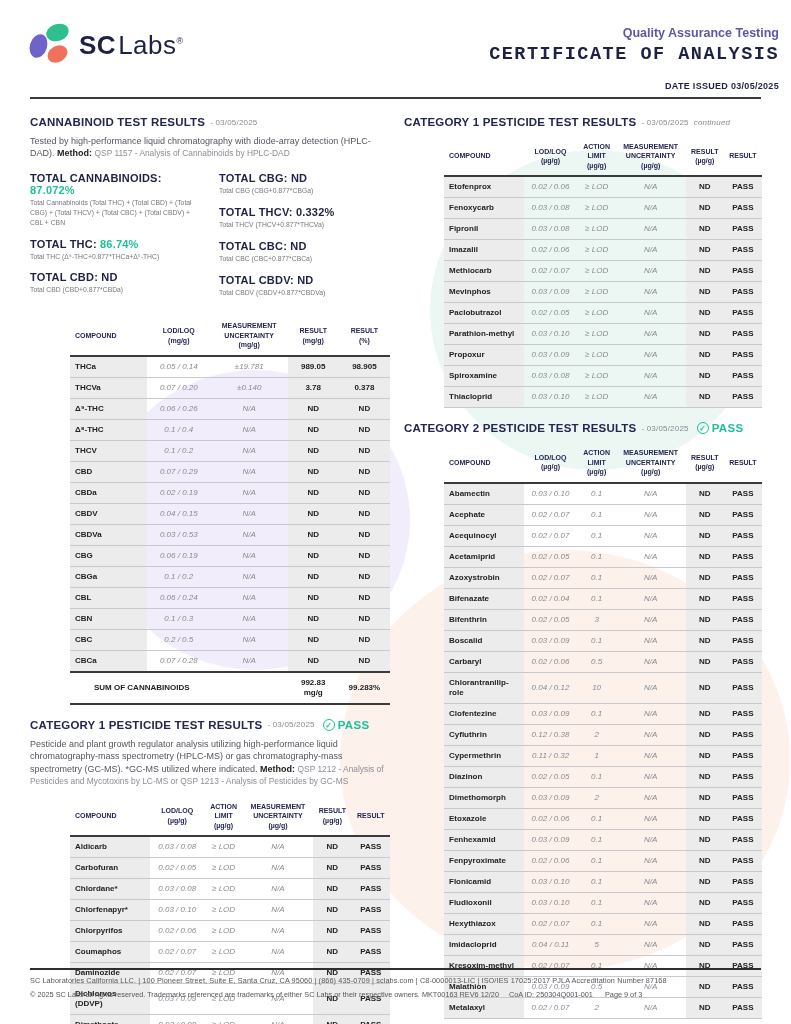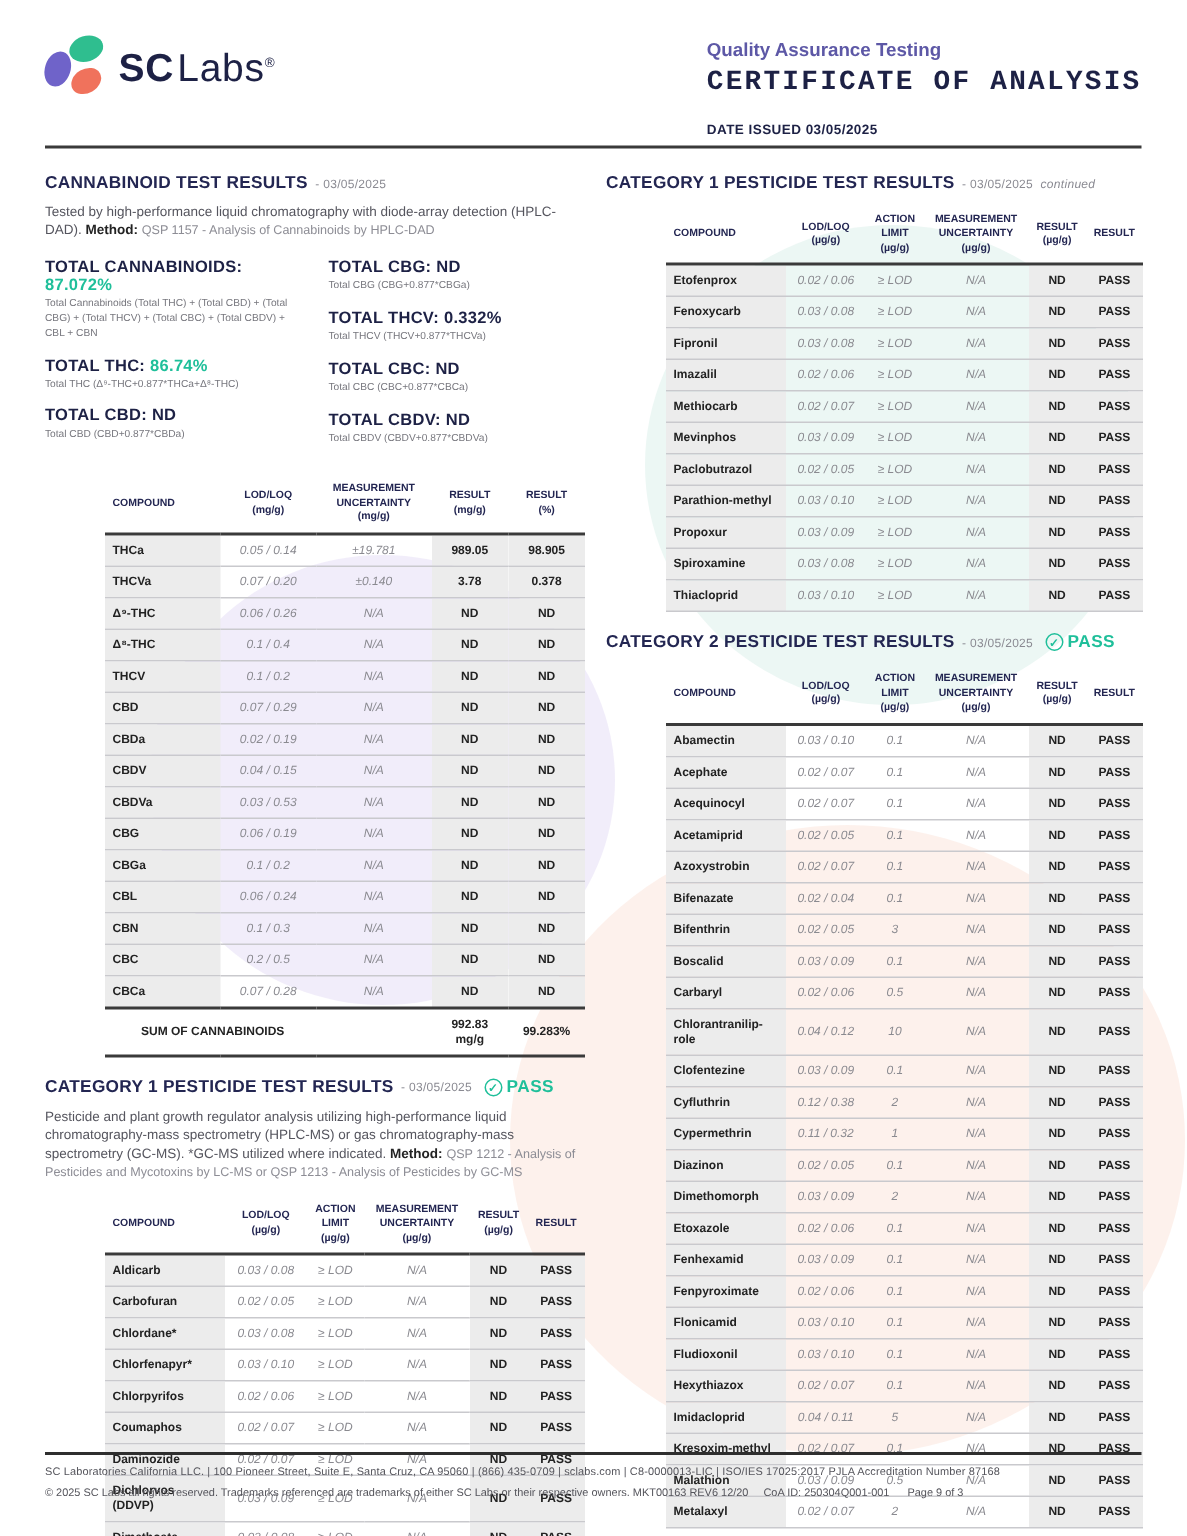--- a/index.html
+++ b/index.html
@@ -13,32 +13,32 @@
   }
   
   .wm { position:absolute; border-radius:50%; z-index:0; }
   .wm-teal   { left:430px; top:150px; width:330px; height:320px; background:#d9efe9; opacity:.5; }
   .wm-lav    { left:100px; top:370px; width:310px; height:300px; background:#e6dff5; opacity:.55; }
   .wm-peach  { left:340px; top:550px; width:450px; height:420px; background:#fbe5dd; opacity:.55; }
 
   .page { position:absolute; inset:0; z-index:1; }
 
   
-  .hdr { position:absolute; top:22px; left:30px; right:30px; }
+  .hdr { position:absolute; top:22px; left:30px; right:12px; }
   .logo { display:flex; align-items:center; gap:9px; }
   .logo-mark { position:relative; width:40px; height:46px; }
   .lm { position:absolute; border-radius:50%; }
   .lm-purple { left:0px;  top:12px; width:17px; height:24px; background:#6f63c9; transform:rotate(18deg); }
   .lm-green  { left:16px; top:2px;  width:23px; height:17px; background:#2fbe8f; transform:rotate(-18deg); }
   .lm-coral  { left:17px; top:24px; width:21px; height:16px; background:#f0725c; transform:rotate(-30deg); }
   .logo-text { font-size:26px; color:#1d2145; letter-spacing:.5px; }
   .lt-bold { font-weight:bold; }
   .lt-light { font-weight:normal; margin-left:2px; }
   .lt-reg { font-size:9px; vertical-align:super; }
-  .hdr-right { position:absolute; right:0; top:4px; text-align:left; }
+  .hdr-right { position:absolute; right:0; top:4px; text-align:right; }
   .hdr-sub { color:#5d58a6; font-weight:bold; font-size:12.5px; margin-bottom:4px; }
   .hdr-title { color:#1d2145; font-weight:bold; font-size:18.5px; letter-spacing:1.5px;font-family:Liberation Mono, monospace; }
   .hdr-date { color:#1d2145; font-weight:bold; font-size:9px; margin-top:16px; letter-spacing:.3px; }
   .hdr-rule { position:absolute; top:97px; left:30px; right:30px; border-top:2px solid #3a3a3a; }
 
   
   .col { position:absolute; top:116px; }
   .col-left  { left:30px;  width:360px; }
   .col-right { left:404px; width:358px; }
 

